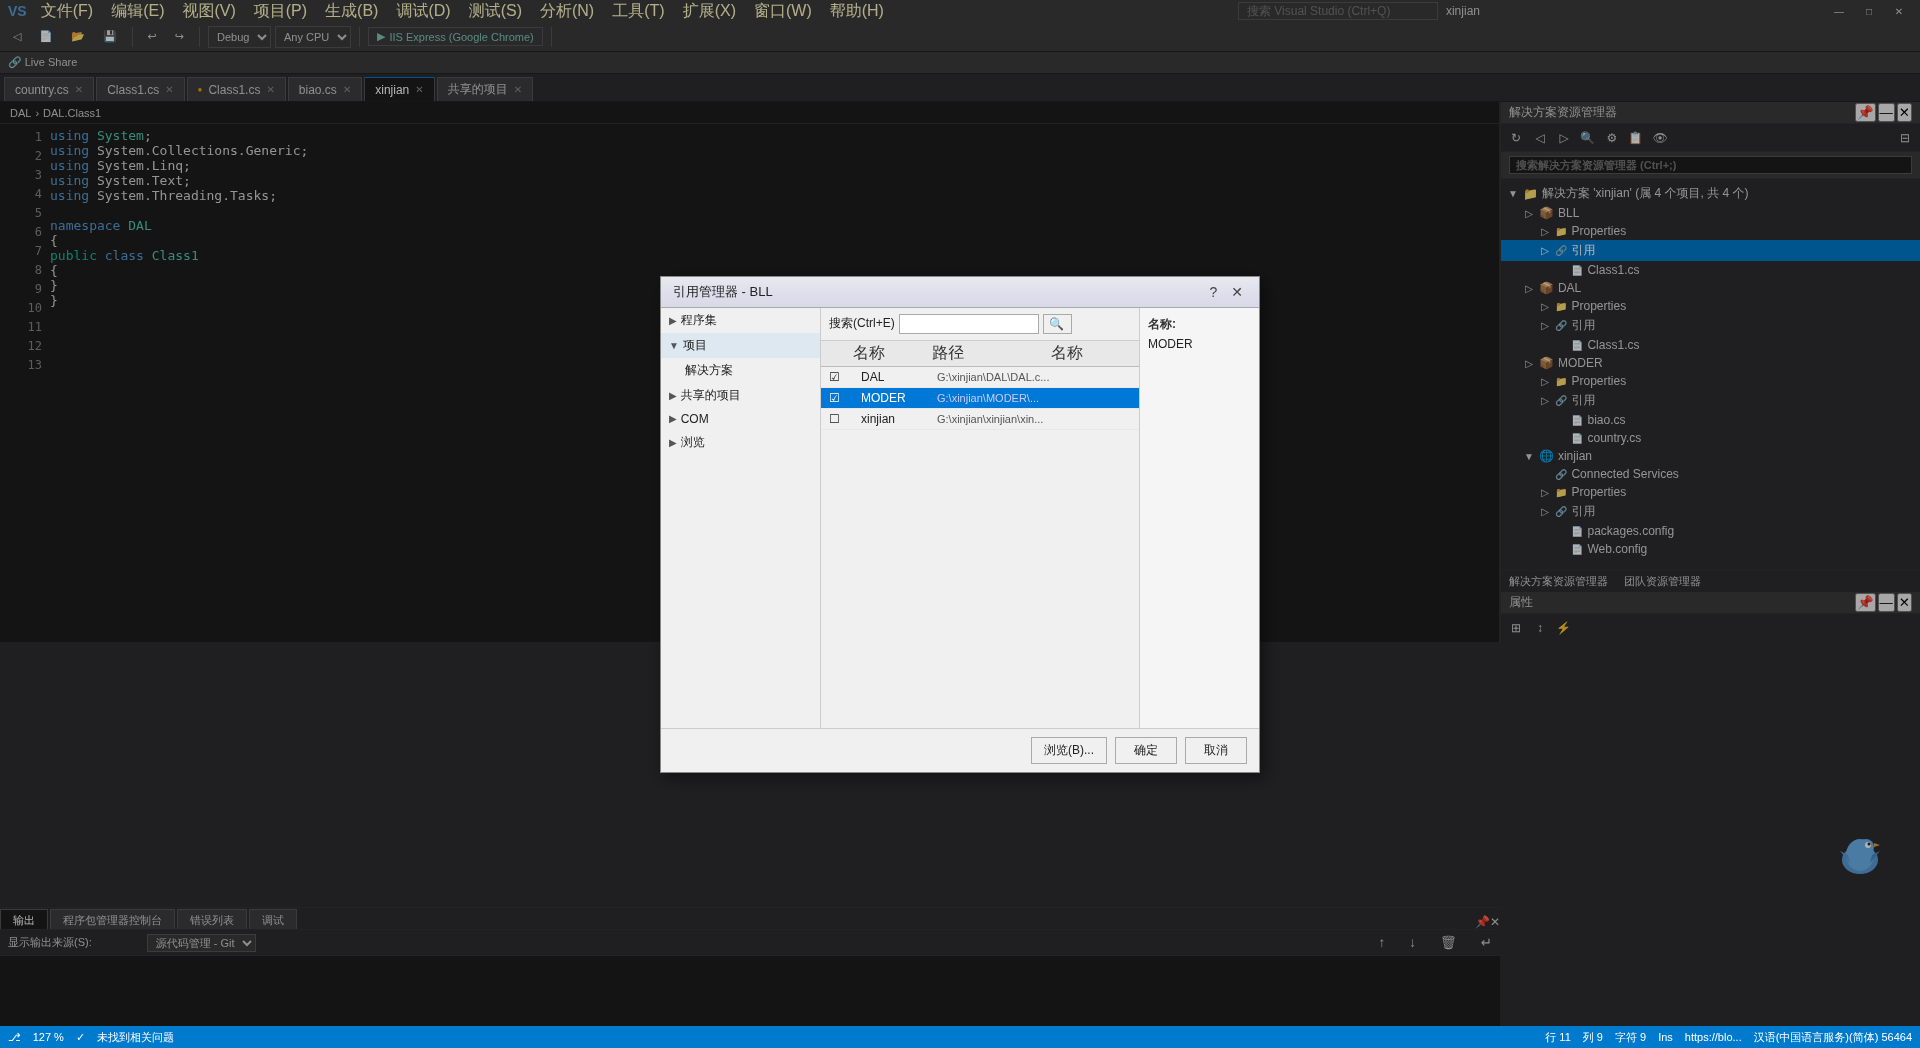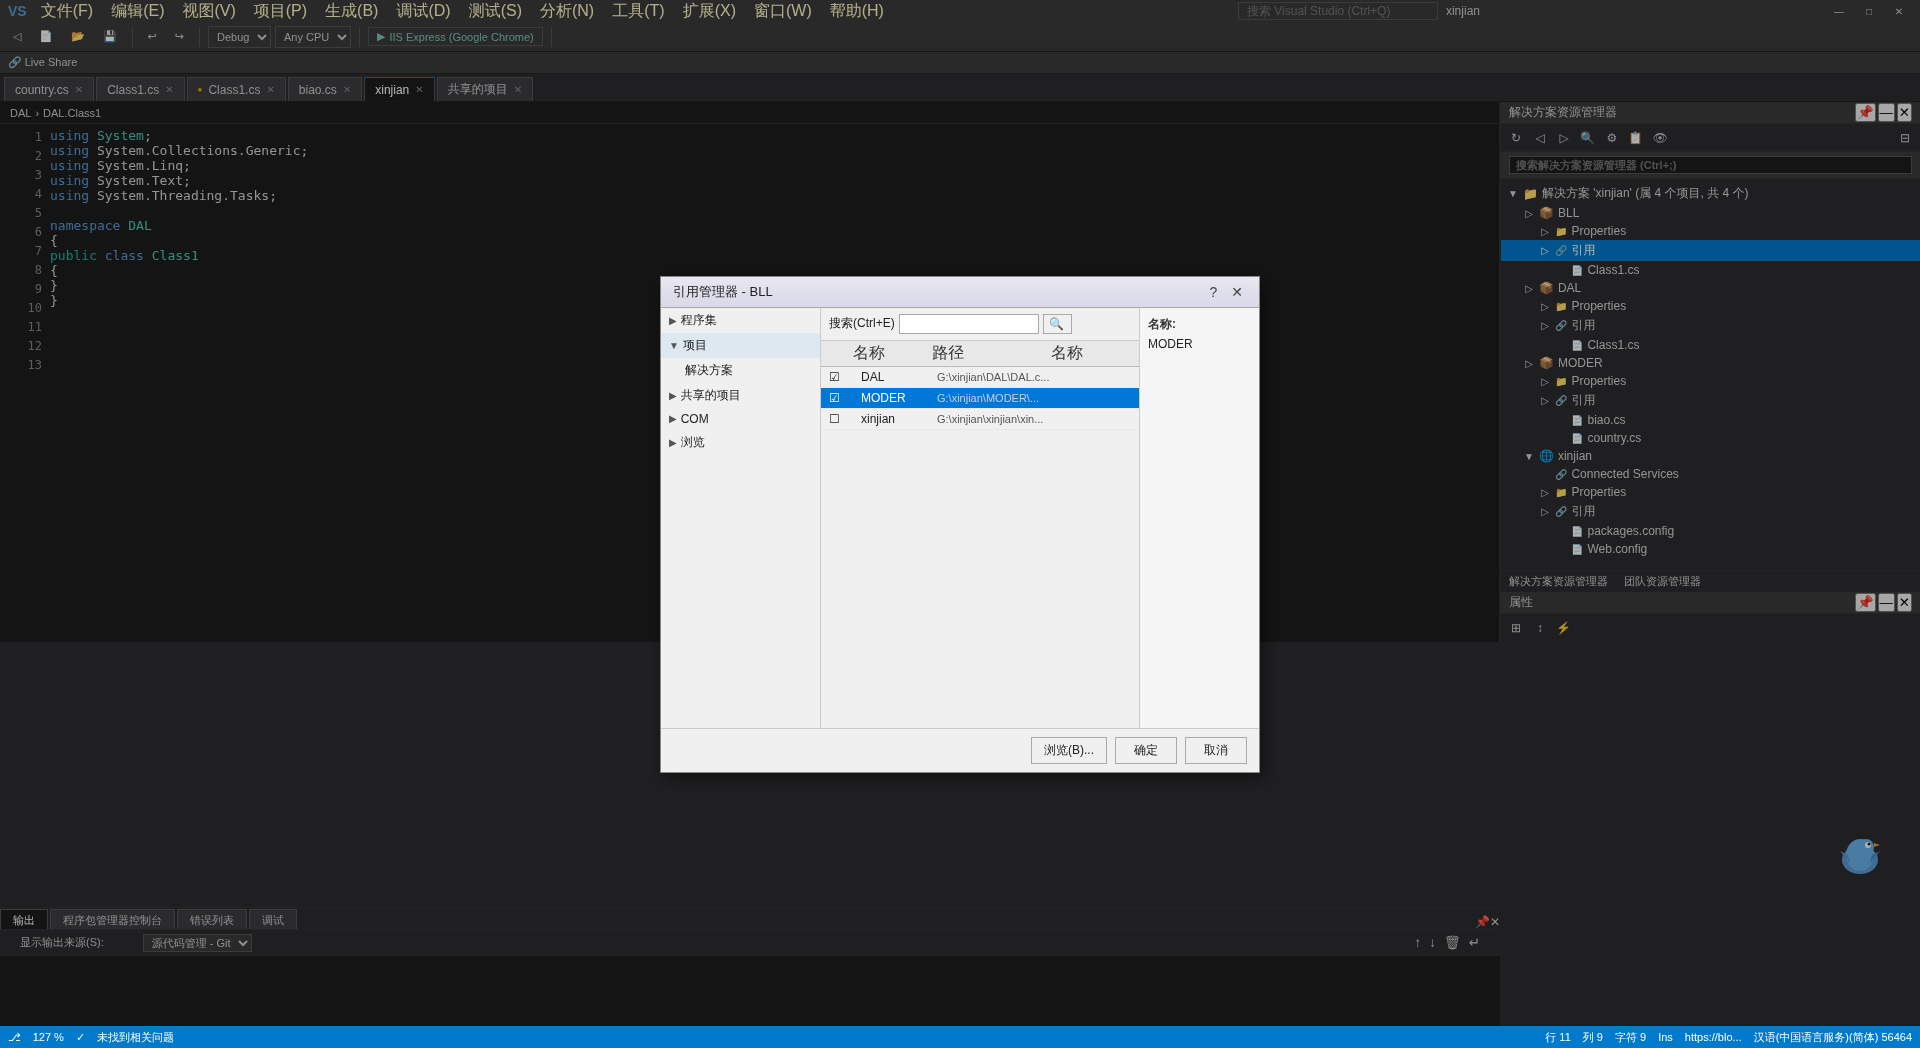--- a/index.html
+++ b/index.html
@@ -54,21 +54,21 @@
     .tree-item { display: flex; align-items: center; padding: 2px 0; cursor: pointer; white-space: nowrap; }
     .tree-item.selected { background: #007acc; color: #fff; }
     .tree-icon { width: 16px; text-align: center; margin-right: 2px; font-size: 10px; }
     .tree-label { font-size: 12px; }
 
     
     #bottom-panel { background: #1e1e1e; border-top: 1px solid #333; }
     #bottom-tabs { display: flex; background: #2d2d30; height: 22px; align-items: flex-end; border-bottom: 1px solid #333; }
     .bottom-tab { padding: 0 12px; height: 20px; line-height: 20px; font-size: 11px; color: #ccc; cursor: pointer; background: #3e3e42; margin-right: 2px; border: 1px solid #555; border-bottom: none; }
     .bottom-tab.active { background: #1e1e1e; color: #fff; }
-    #output-toolbar { background: #2d2d30; height: 26px; display: flex; align-items: center; padding: 0 20px; gap: 8px; border-bottom: 1px solid #333; font-size: 11px; color: #ccc; }
+    #output-toolbar { background: #2d2d30; height: 26px; display: flex; align-items: center; padding: 0 8px; gap: 24px; border-bottom: 1px solid #333; font-size: 11px; color: #ccc; }
     #output-toolbar select { background: #3c3c3c; border: 1px solid #555; color: #ccc; font-size: 11px; padding: 1px 4px; margin-left: 31px; }
     #output-content { background: #1e1e1e; height: 80px; padding: 4px 8px; font-family: 'Consolas', monospace; font-size: 11px; color: #ccc; }
 
     
     #status-bar { background: #007acc; height: 22px; display: flex; align-items: center; justify-content: space-between; padding: 0 8px; font-size: 11px; color: #fff; }
     #status-bar .left { display: flex; gap: 12px; align-items: center; }
     #status-bar .right { display: flex; gap: 12px; align-items: center; }
 
     
     #dialog-overlay { position: fixed; top: 0; left: 0; width: 100%; height: 100%; background: rgba(0,0,0,0.3); z-index: 100; display: flex; align-items: center; justify-content: center; }

